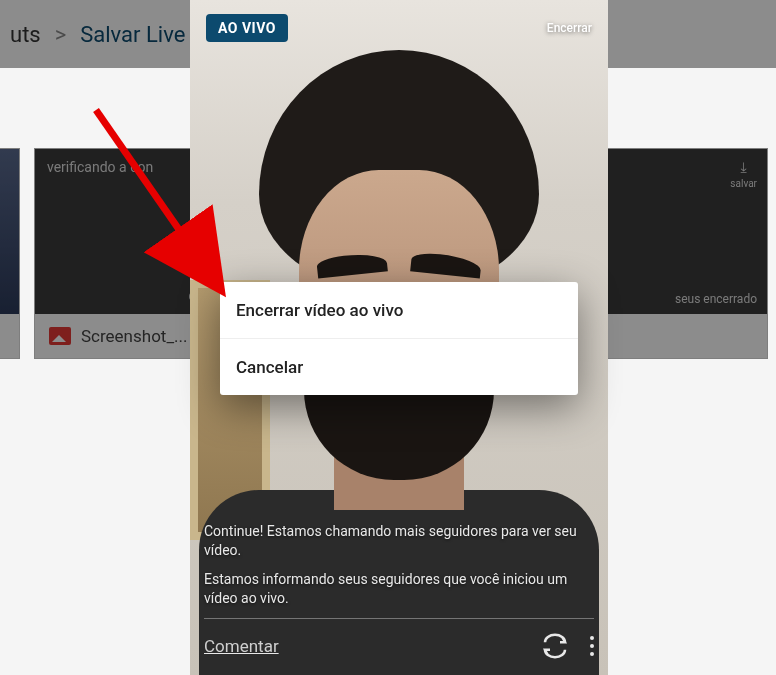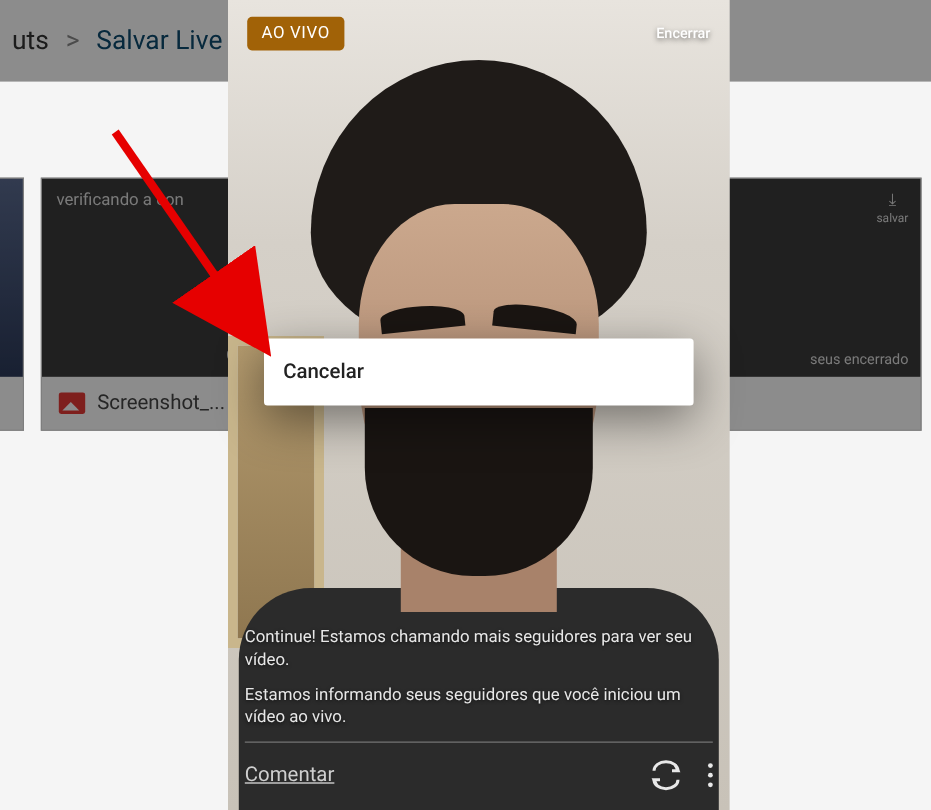--- a/index.html
+++ b/index.html
@@ -172,26 +172,26 @@
     .phone-topbar {
       position: absolute;
       top: 0; left: 0; right: 0;
       padding: 14px 16px;
       display: flex;
       justify-content: space-between;
       align-items: center;
       z-index: 10;
     }
     .live-badge {
-      background: #a16207;
+      background: #0c4a6e;
       color: #fff;
       padding: 6px 12px;
       border-radius: 4px;
       font-size: 14px;
-      font-weight: 400;
+      font-weight: 700;
       letter-spacing: 0.5px;
     }
     .end-link {
       color: #fff;
       font-size: 12px;
       font-weight: 500;
       text-shadow: 0 1px 4px rgba(0,0,0,0.5);
     }
 
     
@@ -345,20 +345,21 @@
       <span class="more-icon">
         <span></span>
           <span></span>
           <span></span>
       </span>
     </div>
   </div>
 </div>
 
 <div class="action-sheet">
+  <div class="item">Encerrar vídeo ao vivo</div>
   <div class="item">Cancelar</div>
 </div>
 
 <svg class="arrow" width="160" height="210">
   <defs>
     <marker id="arrowhead" markerWidth="12" markerHeight="12" refX="9" refY="6" orient="auto">
       <polygon points="0 0, 12 6, 0 12" fill="#e60000"></polygon>
     </marker>
   </defs>
   <line x1="10" y1="10" x2="128" y2="180" stroke="#e60000" stroke-width="7" marker-end="url(#arrowhead)"></line>

